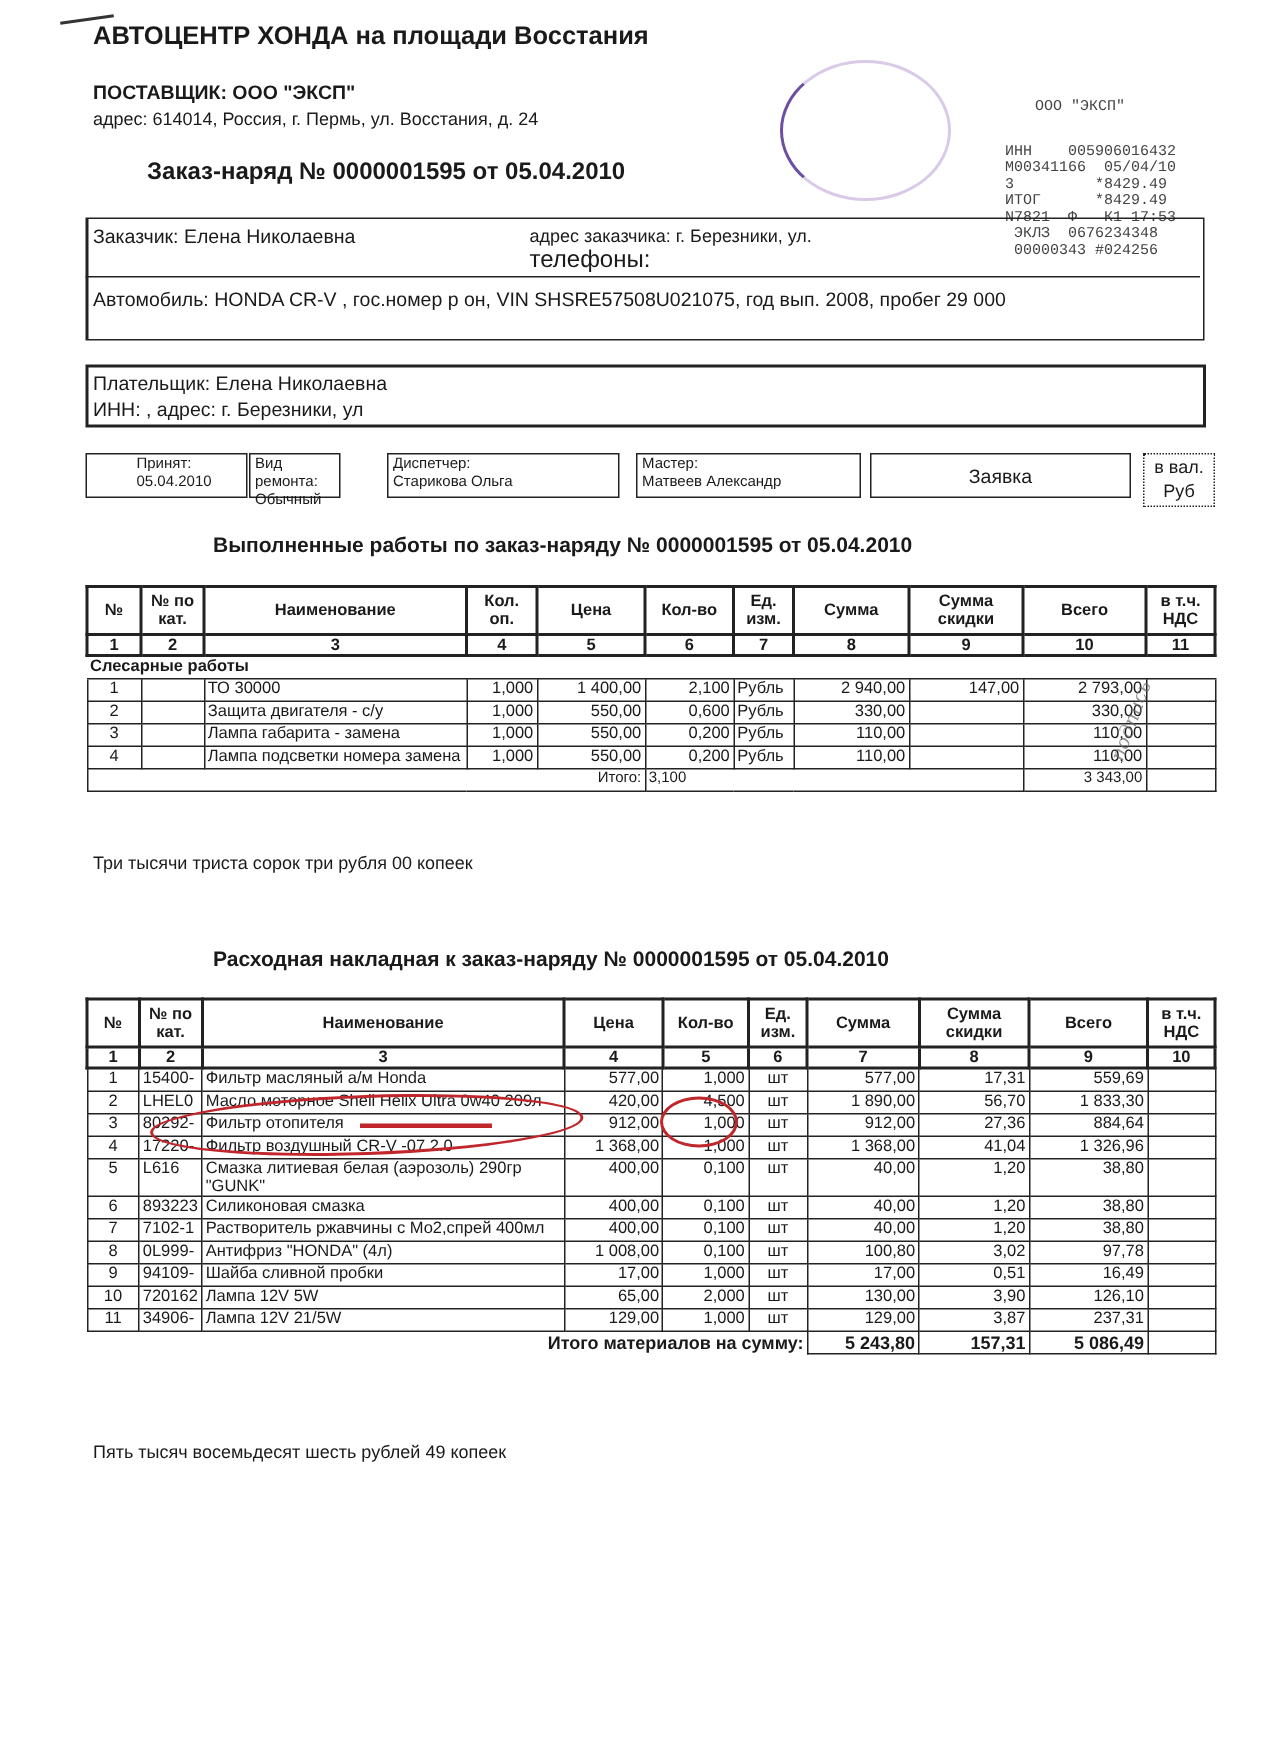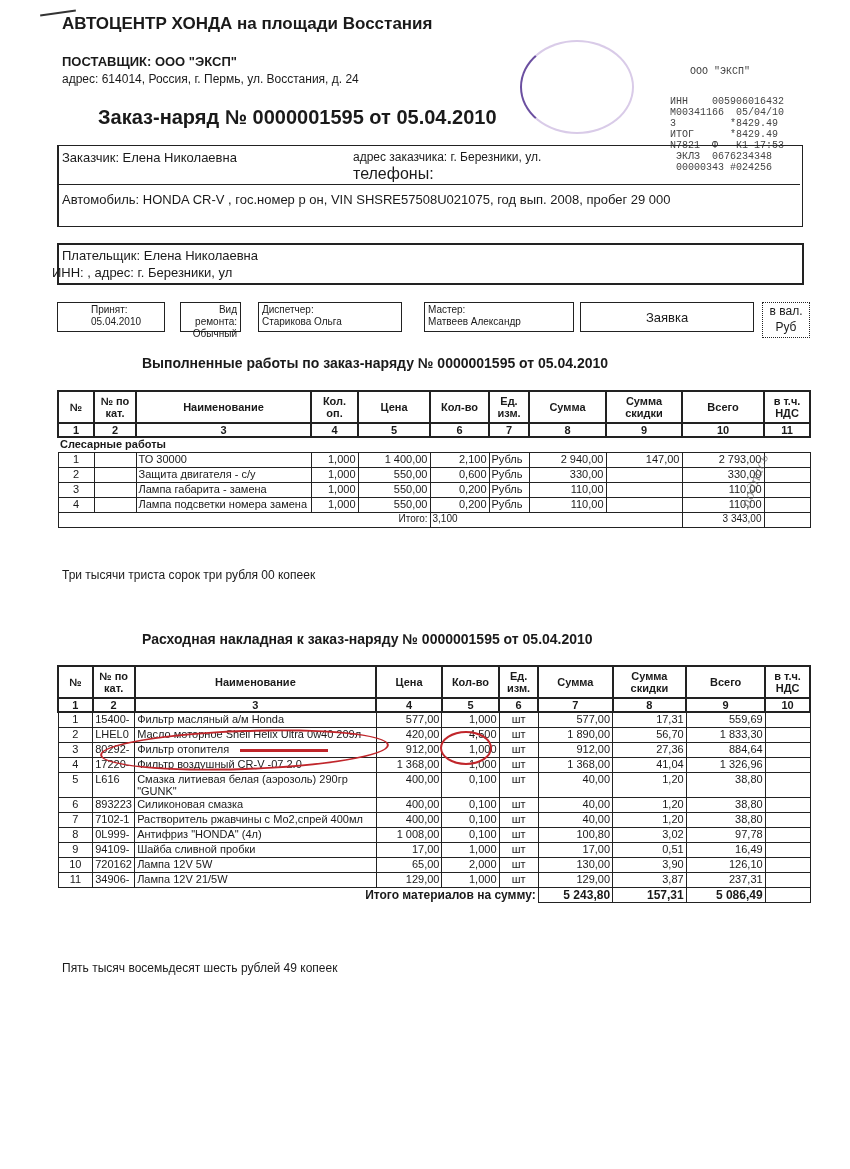--- a/index.html
+++ b/index.html
@@ -3,21 +3,21 @@
 <meta charset="utf-8">
 <style>
   html, body { margin: 0; padding: 0; background: #fff; }
   body { width: 850px; height: 1169px; position: relative; overflow: hidden;
          font-family: "Liberation Sans", sans-serif; color: #1a1a1a; }
   .abs { position: absolute; }
   .company { left: 62px; top: 14px; font-size: 17px; font-weight: bold; }
   .company-mark { left: 40px; top: 12px; width: 36px; height: 2px; background:#333; transform: rotate(-8deg); }
   .supplier { left: 62px; top: 54px; font-size: 13px; font-weight: bold; }
   .address { left: 62px; top: 72px; font-size: 12px; }
-  .order-title { left: 98px; top: 106px; font-size: 20px; font-weight: bold; }
+  .order-title { left: 98px; top: 106px; font-size: 16px; font-weight: bold; }
 
   .receipt { left: 670px; top: 66px; font-family: "Liberation Mono", monospace; font-size: 10px; line-height: 11px; color:#444; white-space: pre; }
   .receipt-title { left: 690px; top: 66px; font-family: "Liberation Mono", monospace; font-size: 10px; color:#444; }
   .stamp { left: 520px; top: 40px; width: 110px; height: 90px; border: 2px solid #d9cbe8; border-radius: 50%; border-left-color: #6b4fa0; }
 
   .box1 { left: 57px; top: 145px; width: 743px; height: 80px; border: 1px solid #222; border-left-width:2px; }
   .box1-mid { left: 57px; top: 184px; width: 743px; height: 1px; background:#222; }
   .lbl { font-size: 13px; }
   .lbl-sm { font-size: 11px; }
 
@@ -66,31 +66,31 @@
 
 <div class="abs box1"></div>
 <div class="abs box1-mid"></div>
 <div class="abs lbl" style="left:62px;top:150px;">Заказчик:              Елена Николаевна</div>
 <div class="abs lbl-sm" style="left:353px;top:150px;font-size:12px;">адрес заказчика: г. Березники, ул.</div>
 <div class="abs lbl-sm" style="left:353px;top:165px;font-size:16px;">телефоны:</div>
 <div class="abs lbl" style="left:62px;top:192px;">Автомобиль: HONDA CR-V , гос.номер р          он, VIN SHSRE57508U021075, год вып. 2008, пробег 29 000</div>
 
 <div class="abs box2"></div>
 <div class="abs lbl" style="left:62px;top:248px;">Плательщик:              Елена Николаевна</div>
-<div class="abs lbl" style="left:52px;top:265px;">ИНН: , адрес: г. Березники, ул</div>
+<div class="abs lbl" style="left:62px;top:265px;">ИНН: , адрес: г. Березники, ул</div>
 
 <div class="abs mini" style="left:57px;width:108px;padding-left:33px;">
   <div>Принят:</div>
   <div>05.04.2010</div>
 </div>
-<div class="abs mini" style="left:180px;width:61px;text-align:right;">
+<div class="abs mini" style="left:166px;width:61px;">
   <div>Вид ремонта:</div>
   <div>Обычный</div>
 </div>
-<div class="abs mini" style="left:258px;width:144px;">
+<div class="abs mini" style="left:258px;width:155px;">
   <div>Диспетчер:</div>
   <div>Старикова Ольга</div>
 </div>
 <div class="abs mini" style="left:424px;width:150px;">
   <div>Мастер:</div>
   <div>Матвеев Александр</div>
 </div>
 <div class="abs zayavka">Заявка</div>
 <div class="abs val">
   <div>в вал.</div>

